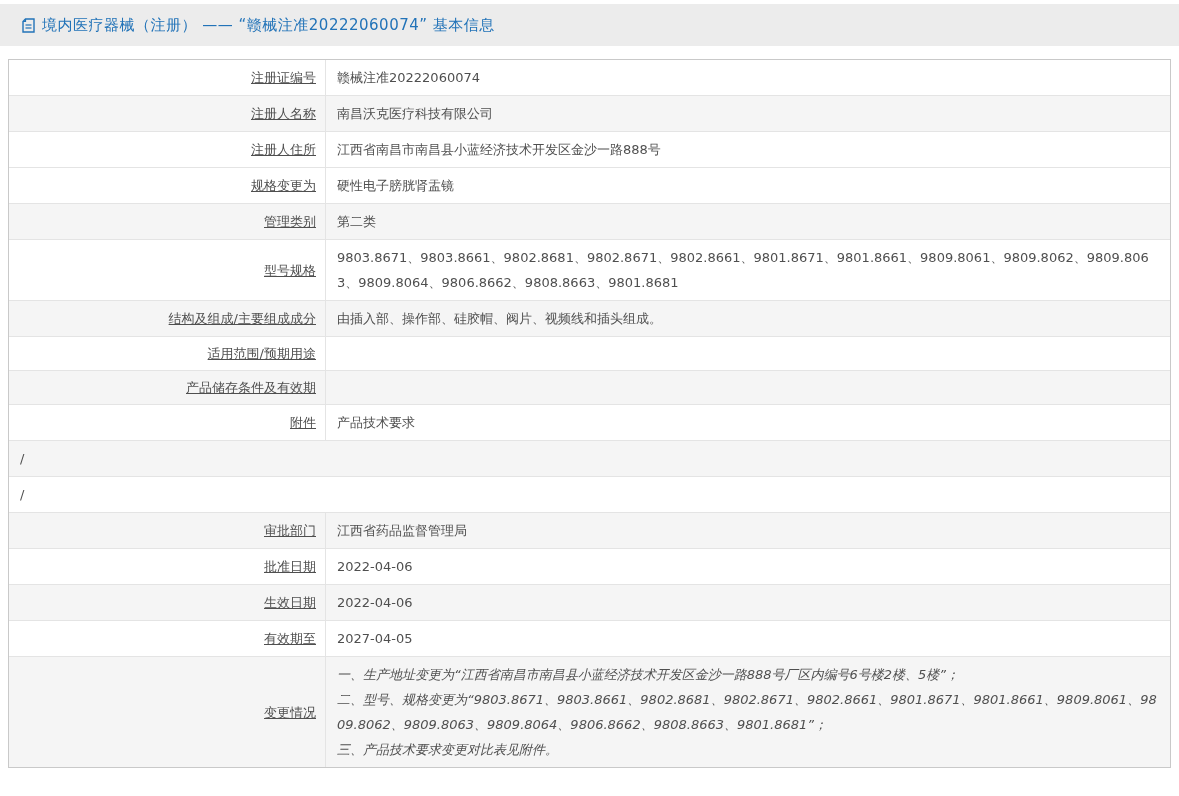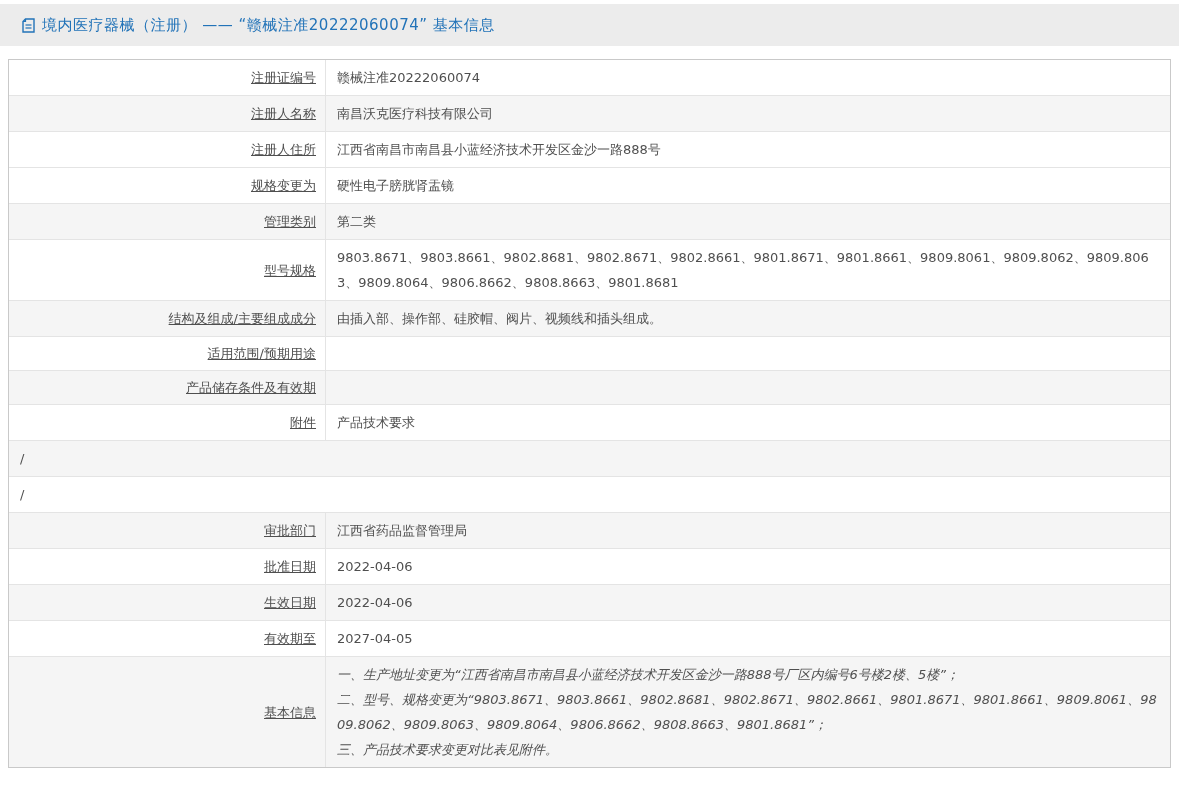--- a/index.html
+++ b/index.html
@@ -143,21 +143,21 @@
       <div class="td value">2022-04-06</div>
     </div>
     <div class="tr">
       <div class="td label">
         <span>有效期至</span>
       </div>
       <div class="td value">2027-04-05</div>
     </div>
     <div class="tr even">
       <div class="td label">
-        <span>基本信息</span>
+        <span>变更情况</span>
       </div>
       <div class="td value">
         <div class="change-line">一、生产地址变更为“江西省南昌市南昌县小蓝经济技术开发区金沙一路888号厂区内编号6号楼2楼、5楼”；</div>
         <div class="change-line">二、型号、规格变更为“9803.8671、9803.8661、9802.8681、9802.8671、9802.8661、9801.8671、9801.8661、9809.8061、9809.8062、9809.8063、9809.8064、9806.8662、9808.8663、9801.8681”；</div>
         <div class="change-line">三、产品技术要求变更对比表见附件。</div>
       </div>
     </div>
   </div>
 
 </body></html>

